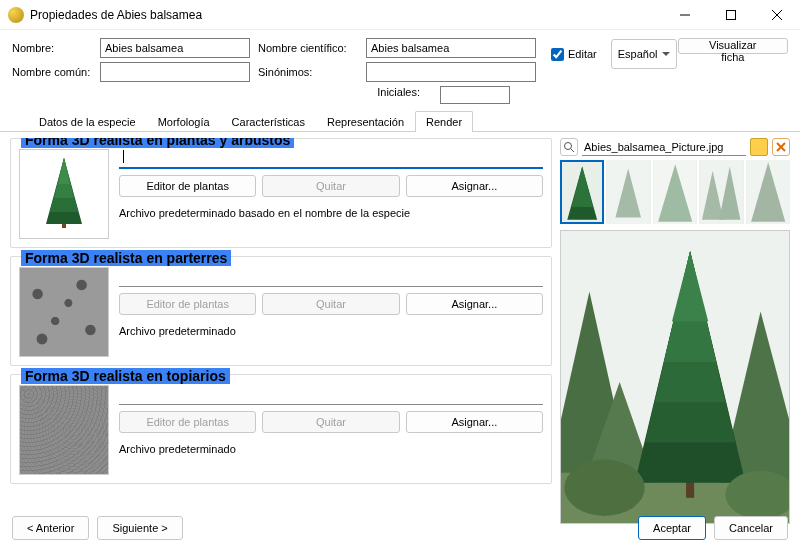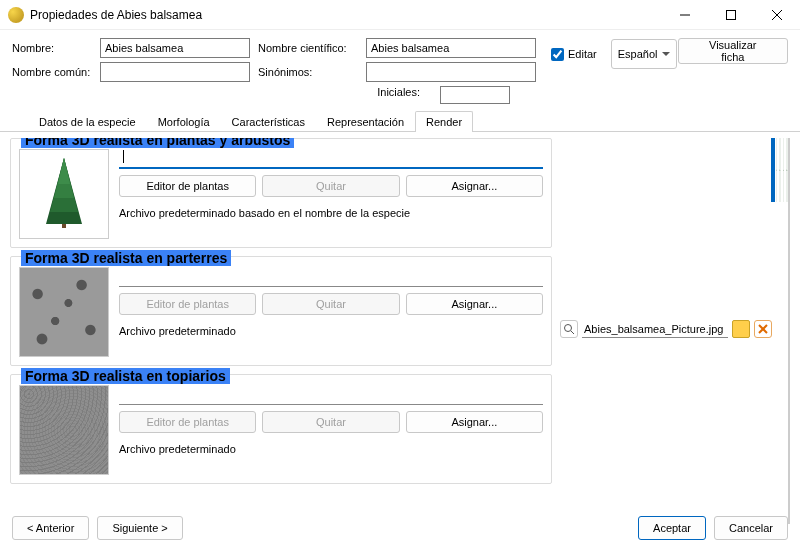--- a/index.html
+++ b/index.html
@@ -17,34 +17,34 @@
 .form-area { padding: 8px 12px 4px 12px; display: flex; gap: 10px; }
 .form-left { flex: 1; display: grid; grid-template-columns: 80px 150px 100px 170px; gap: 4px 8px; align-items: center; }
 .form-left label { color: #000; }
 .form-left input { height: 20px; border: 1px solid #7a7a7a; padding: 0 4px; font-size: 11px; }
 .form-right { display: flex; align-items: flex-start; }
 .edit-group { display:flex; align-items:center; gap:10px; border:1px solid transparent; }
 .edit-check { display:flex; align-items:center; gap:4px; background:#fff; padding:2px 4px; }
 .edit-check input { accent-color:#0067c0; }
 .lang-select { height:30px; border:1px solid #c8c8c8; border-radius:3px; padding:0 18px 0 6px; background:#fff; position:relative; display:flex; align-items:center; }
 .lang-select::after { content:""; position:absolute; right:6px; top:50%; width:0; height:0; border-left:4px solid transparent; border-right:4px solid transparent; border-top:4px solid #555; transform:translateY(-50%); }
-.visual-btn { height: 26px; padding: 0 18px; border:1px solid #c8c8c8; border-radius:3px; background:#fdfdfd; }
+.visual-btn { height: 16px; padding: 0 18px; border:1px solid #c8c8c8; border-radius:3px; background:#fdfdfd; }
 
 .inicial-row { display:flex; justify-content:flex-end; align-items:flex-start; gap:20px; padding: 0 290px 6px 0; }
 .inicial-row input { width:70px; height:18px; border:1px solid #7a7a7a; }
 
 
 .tabs { display:flex; padding-left:28px; border-bottom:1px solid #d0d0d0; }
 .tab { padding:4px 10px; border:1px solid transparent; border-bottom:none; position:relative; top:1px; color:#000; cursor:default; }
 .tab.active { border-color:#d0d0d0; background:#fff; border-top-left-radius:2px; border-top-right-radius:2px; }
 
 
 .main { display:flex; gap:8px; padding:6px 10px 0 10px; height: 392px; }
 .left-col { flex:1; display:flex; flex-direction:column; gap:8px; overflow:hidden; }
-.right-col { width:230px; display:flex; flex-direction:row; }
+.right-col { width:230px; display:flex; flex-direction:column; }
 
 
 .fieldset { border:1px solid #dcdcdc; border-radius:2px; position:relative; padding:10px 8px 8px 8px; }
 .fieldset .legend { position:absolute; top:-7px; left:10px; background:#3b82f6; padding:0 4px; font-size:14px; color:#000;font-weight:bold; }
 .row3d { display:flex; gap:10px; }
 .thumb { width:90px; height:90px; border:1px solid #ccc; display:flex; align-items:center; justify-content:center; overflow:hidden; background:#fff; flex-shrink:0; }
 .row3d-right { flex:1; display:flex; flex-direction:column; gap:6px; }
 .path-input { height:20px; border-bottom:1px solid #888; border-top:none; border-left:none; border-right:none; padding:0 4px; width:100%; }
 .path-input.focused { border-bottom:2px solid #0067c0; }
 .caret { display:inline-block; width:1px; height:13px; background:#000; vertical-align:middle; }

